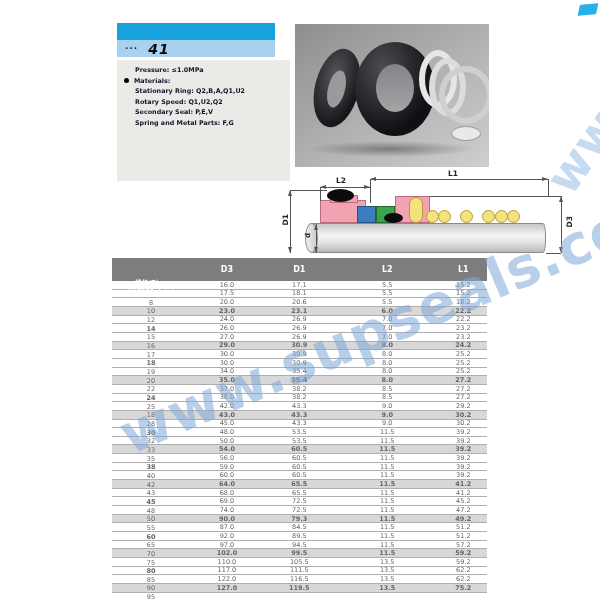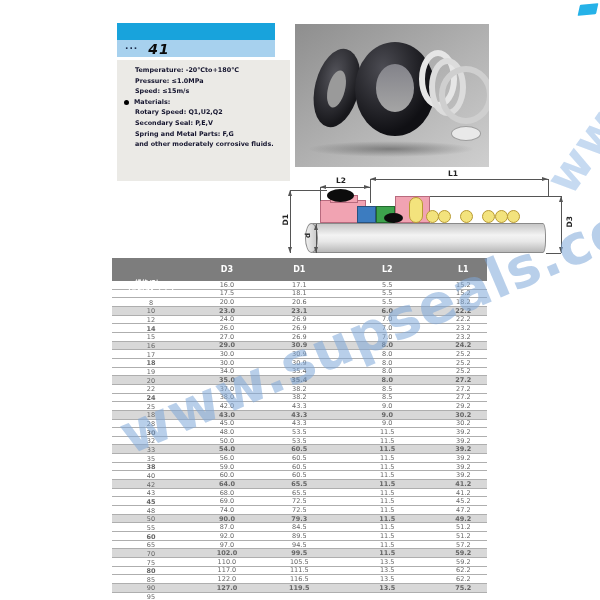--- a/index.html
+++ b/index.html
@@ -111,31 +111,29 @@
 
 <div class="page">
 
   <div class="accent-bar"></div>
   <div class="model-bar">
     <span class="model-dots">···</span>
     <span class="model-label">41</span>
   </div>
 
   <div class="spec-panel">
-      <div class="spec-item spec-line">Temperature: -20℃to+180℃</div>
       <div class="spec-item spec-line">Pressure: ≤1.0MPa</div>
-      <div class="spec-item spec-line">Speed: ≤15m/s</div>
       <div class="spec-item spec-title">
         <span class="bullet"></span>
         <span>Materials:</span>
       </div>
+      <div class="spec-item spec-line">Stationary Ring: Q2,B,A,Q1,U2</div>
       <div class="spec-item spec-line">Rotary Speed: Q1,U2,Q2</div>
       <div class="spec-item spec-line">Secondary Seal: P,E,V</div>
       <div class="spec-item spec-line">Spring and Metal Parts: F,G</div>
-      <div class="spec-item spec-line">and other moderately corrosive fluids.</div>
     </div>
 
   <div class="photo">
     <div class="p-shadow"></div>
     <div class="ring1"></div>
     <div class="ring1-hole"></div>
     <div class="ring2"></div>
     <div class="ring2-hole"></div>
     <div class="coil c1"></div>
     <div class="coil c2"></div>

